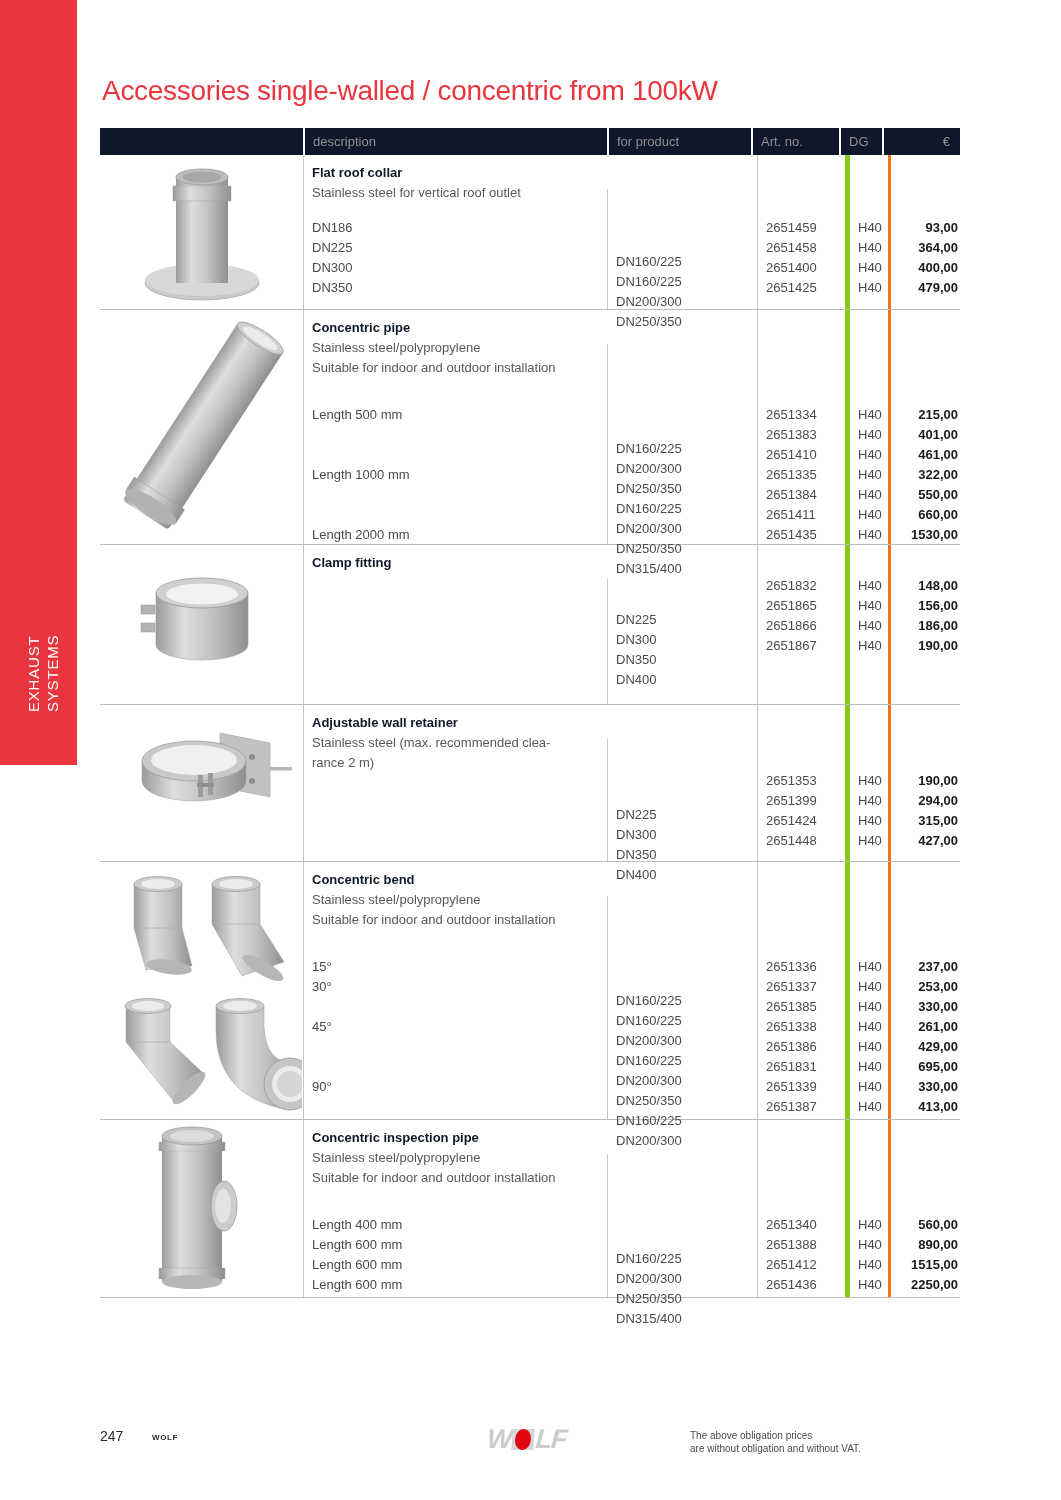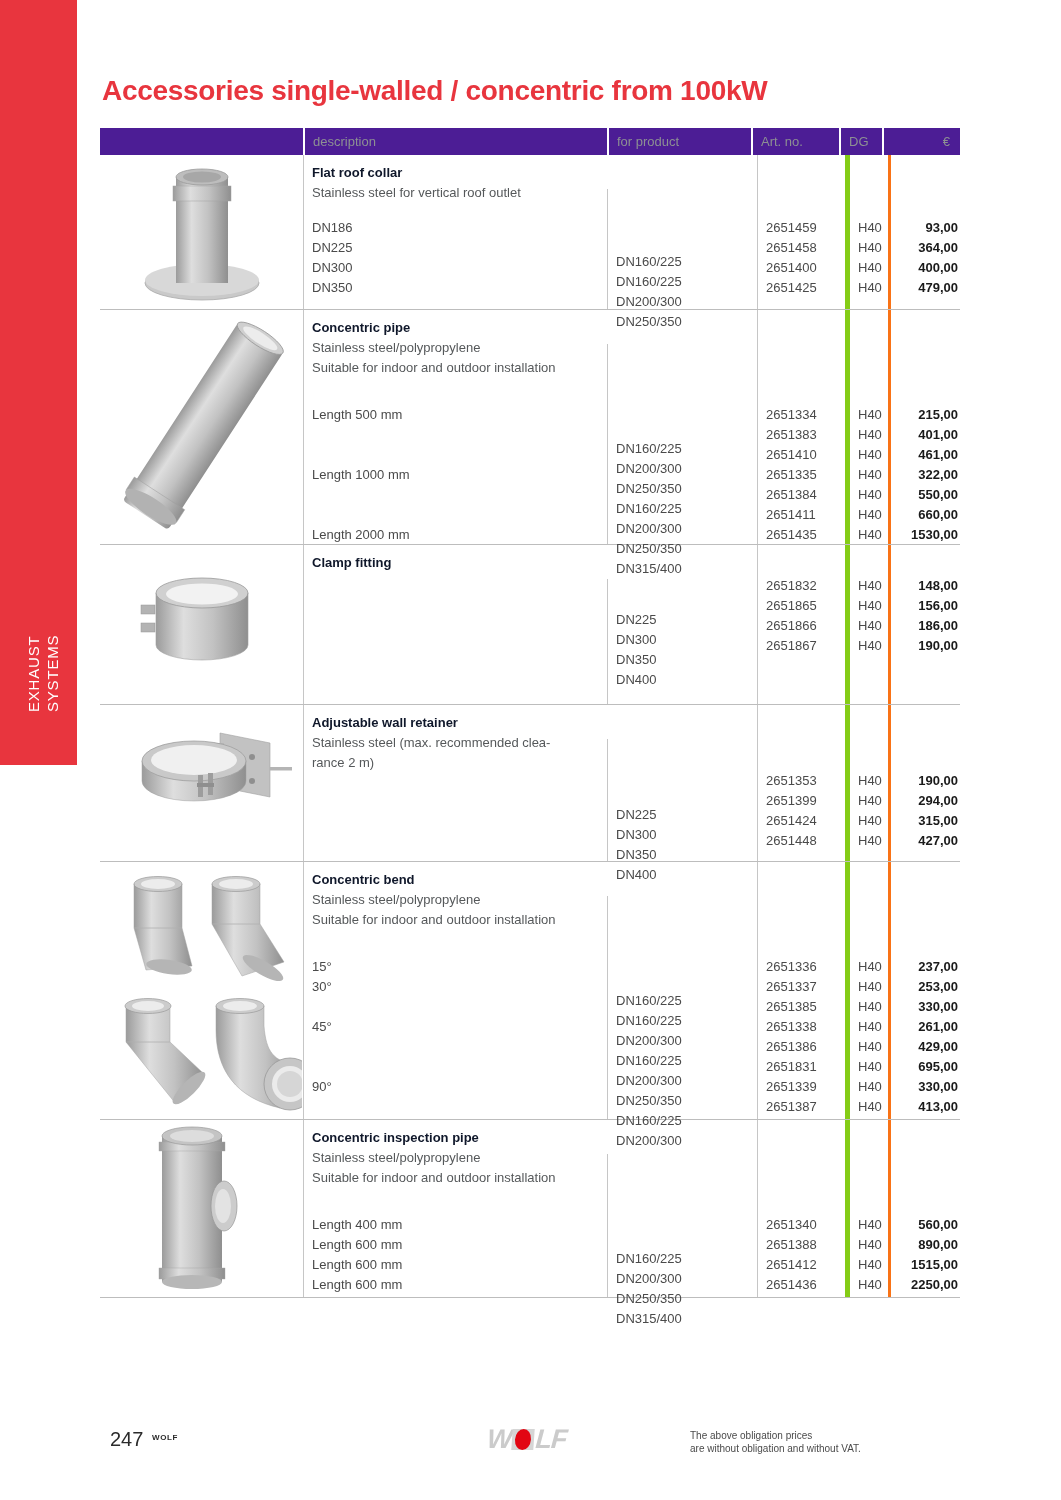--- a/index.html
+++ b/index.html
@@ -10,26 +10,26 @@
   }
   
   .sidebar{position:absolute;left:0;top:0;width:77px;height:765px;background:#e8353e;}
   .side-label{
     position:absolute;left:24px;top:712px;transform:rotate(-90deg);
     transform-origin:top left;color:#ffffff;font-size:15px;line-height:19px;
     letter-spacing:0.8px;white-space:nowrap;font-weight:400;
   }
   
   .page-title{
-    position:absolute;left:102px;top:56px;font-size:28px;font-weight:bold;
+    position:absolute;left:102px;top:56px;font-size:28px;font-weight:normal;
     color:#e8353e;letter-spacing:-0.3px;white-space:nowrap;
   }
   
   .catalog{position:absolute;left:100px;top:128px;width:860px;}
-  .thead{display:flex;height:27px;background:#4c1d95;color:#8d9093;font-size:13px;}
+  .thead{display:flex;height:27px;background:#0f172a;color:#8d9093;font-size:13px;}
   .thead .hcell{box-sizing:border-box;display:flex;align-items:center;padding-left:8px;}
   .thead .hcell + .hcell{border-left:2px solid #ffffff;}
   .h-img{width:203px;}
   .h-desc{width:304px;}
   .h-prod{width:144px;}
   .h-art{width:88px;}
   .h-dg{width:43px;}
   .h-eur{width:72px;justify-content:flex-end;padding-right:4px;padding-left:0;}
   .section{display:flex;border-bottom:1px solid #bdbdbd;box-sizing:border-box;}
   .col{box-sizing:border-box;}
@@ -38,21 +38,21 @@
   .c-prod{width:150px;border-left:1px solid #c6c6c6;margin-top:34px;}
   .c-art{width:88px;border-left:1px solid #c6c6c6;}
   .c-dg{width:43px;border-left:5px solid #84cc16;}
   .c-price{width:72px;border-left:3px solid #f97316;}
   .sp{height:var(--sp);box-sizing:border-box;padding:8px 0 0 8px;overflow:visible;}
   .sec-title{font-size:13px;line-height:20px;font-weight:bold;color:#0f172a;white-space:nowrap;}
   .sec-sub{font-size:13px;line-height:20px;color:#55585a;white-space:nowrap;}
   .row{height:20px;line-height:20px;font-size:13px;padding-left:8px;white-space:nowrap;color:#4a4a4a;}
   .c-price .row{padding-left:0;padding-right:2px;text-align:right;font-weight:bold;color:#1a1a1a;}
   
-  .page-num{position:absolute;left:100px;top:1428px;font-size:20px;color:#2b2b2b;margin-left:10px;}
+  .page-num{position:absolute;left:100px;top:1428px;font-size:14px;color:#2b2b2b;}
   .brand-small{position:absolute;left:152px;top:1433px;font-size:8px;font-weight:bold;letter-spacing:0.6px;color:#2b2b2b;}
   .wolf-logo{
     position:absolute;left:487px;top:1424px;font-size:27px;font-weight:bold;font-style:italic;
     color:#cbcbcb;transform:skewX(-4deg);display:flex;align-items:center;letter-spacing:-1px;
   }
   .logo-o{display:inline-block;width:22px;height:21px;background:#d6d6d6;position:relative;margin:0 1px;}
   .logo-dot{position:absolute;left:3px;top:0px;width:16px;height:21px;border-radius:50%;background:#e20613;}
   .footer-note{position:absolute;left:690px;top:1429px;font-size:10px;line-height:13px;color:#4a4a4a;}
   svg{display:block;}
 </style>

